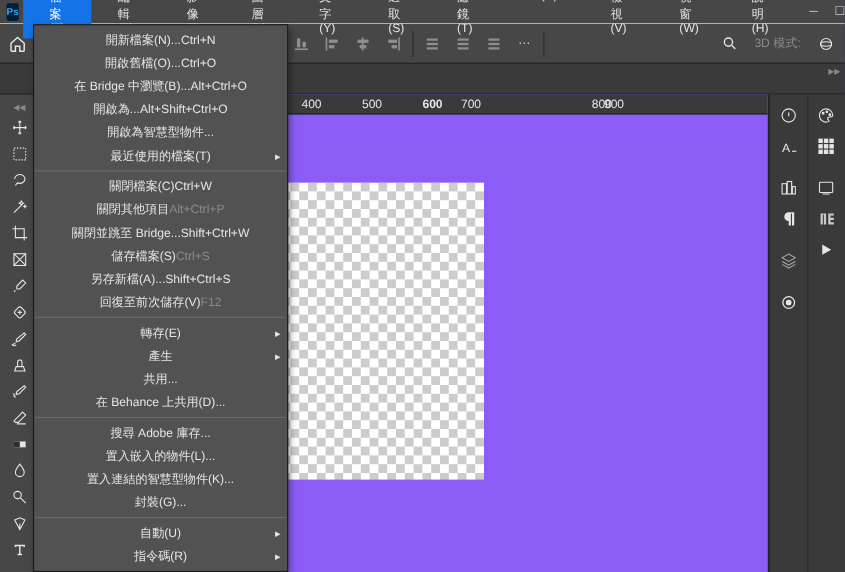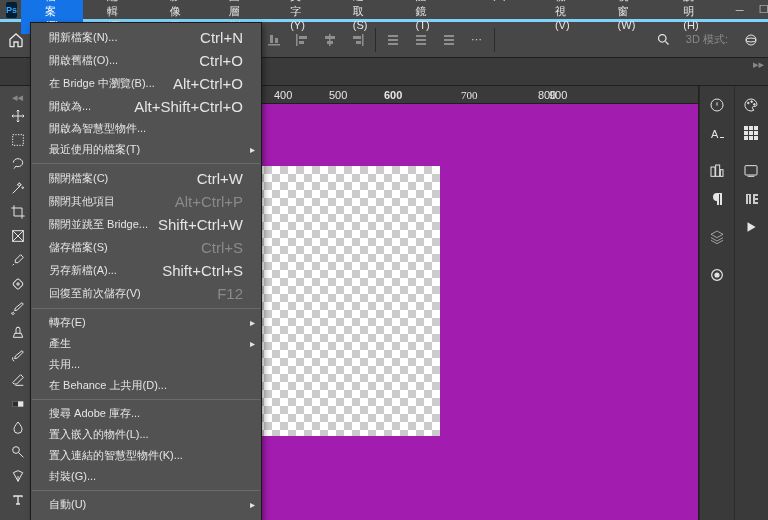--- a/index.html
+++ b/index.html
@@ -1,17 +1,17 @@
 <!DOCTYPE html>
 <html><head>
 <meta charset="utf-8">
 <style>
 *{margin:0;padding:0;box-sizing:border-box;font-family:"Microsoft JhengHei",Arial,sans-serif;font-size:11px;color:#e5e5e5;user-select:none}
 body{background:#2d2d2d;width:768px;height:520px;overflow:hidden;position:relative}
-.menubar{background:#474747;height:22px;display:flex;align-items:center;padding:0 2px;border-bottom:3px solid #7dd3fc}
+.menubar{background:#474747;height:22px;display:flex;align-items:center;padding:0 2px;border-bottom:1px solid #7dd3fc}
 .ps-logo{width:16px;height:16px;background:#001e36;color:#31a8ff;display:flex;align-items:center;justify-content:center;font-size:9px;font-weight:bold;border-radius:2px;margin:0 4px}
 .menu-item{padding:3px 24px;cursor:default}
 .menu-item.active{background:#1473e6;color:#fff}
 .win-controls{margin-left:auto;display:flex;gap:6px;padding:0 8px}
 .win-btn{width:18px;height:14px;display:flex;align-items:center;justify-content:center;color:#ccc}
 .optbar{background:#474747;height:36px;display:flex;align-items:center;padding:0 6px;gap:6px;border-bottom:1px solid #1f1f1f}
 .home-icon{width:20px;height:20px;display:flex;align-items:center;justify-content:center;color:#ddd}
 .divider{width:1px;height:24px;background:#2b2b2b}
 .opt-thumb{width:26px;height:22px;background:#555;border:1px solid #666;display:flex;align-items:center;justify-content:center}
 .opt-check{display:flex;align-items:center;gap:4px;color:#8a8a8a}
@@ -20,38 +20,38 @@
 .opt-btn.disabled{opacity:.45}
 .search-icon{margin-left:auto;width:20px;height:20px;display:flex;align-items:center;justify-content:center;color:#ccc}
 .mode-3d{color:#8a8a8a;padding:0 6px}
 .tabbar{background:#3a3a3a;height:28px;display:flex;align-items:center;border-bottom:1px solid #1f1f1f;padding-left:40px}
 .doc-tab{padding:0 8px;height:28px;display:flex;align-items:center;gap:6px;color:#ccc;border-right:1px solid #222}
 .doc-tab .close{color:#999;font-size:13px}
 .body-row{display:flex;height:calc(520px - 22px - 36px - 28px)}
 .ltools{width:36px;background:#474747;display:flex;flex-direction:column;align-items:center;padding-top:4px;gap:0;border-right:1px solid #1f1f1f}
 .tool{width:30px;height:24px;display:flex;align-items:center;justify-content:center;color:#ccc;position:relative}
 .tool svg{width:16px;height:16px}
-.canvas-area{flex:1;background:#a21caf;position:relative;overflow:hidden}
+.canvas-area{flex:1;background:#8b5cf6;position:relative;overflow:hidden}
 .ruler-h{position:absolute;top:0;left:18px;right:0;height:18px;background:#3a3a3a;border-bottom:1px solid #1f1f1f;display:flex;color:#aaa;font-size:9px}
 .ruler-h .tick{position:absolute;top:3px}
 .ruler-v{position:absolute;top:18px;left:0;width:18px;bottom:0;background:#3a3a3a;border-right:1px solid #1f1f1f}
 .ruler-corner{position:absolute;top:0;left:0;width:18px;height:18px;background:#3a3a3a;border-right:1px solid #1f1f1f;border-bottom:1px solid #1f1f1f}
 .canvas{position:absolute;top:80px;left:100px;width:304px;height:270px;background:repeating-conic-gradient(#fff 0 25%,#ccc 0 50%) 0 0/16px 16px}
 .rpanels{width:70px;background:#3a3a3a;display:flex;border-left:1px solid #1f1f1f}
 .rp-col{width:35px;display:flex;flex-direction:column;align-items:center;padding-top:6px;gap:2px;background:#3a3a3a;border-left:1px solid #2b2b2b}
 .rp-btn{width:28px;height:26px;display:flex;align-items:center;justify-content:center;color:#ccc}
 .rp-gap{height:8px}
 .rp-expand{width:70px;height:12px;display:flex;align-items:center;justify-content:flex-end;padding-right:4px;color:#888;position:absolute;right:0;top:58px}
 
 .dropdown{position:absolute;top:22px;left:30px;width:232px;background:#525252;border:1px solid #1a1a1a;box-shadow:2px 3px 6px rgba(0,0,0,.4);z-index:100;padding:3px 0}
-.dd-item{display:flex;align-items:center;justify-content:space-between;padding:3px 18px 3px 18px;color:#e5e5e5;position:relative}
+.dd-item{display:flex;align-items:center;justify-content:center;padding:3px 18px 3px 18px;color:#e5e5e5;position:relative}
 .dd-item.disabled{color:#8a8a8a}
 .dd-sub::after{content:"▸";position:absolute;right:6px;font-size:10px}
 .dd-sep{height:1px;background:#6a6a6a;margin:3px 1px}
-.shortcut{color:#e5e5e5;font-size:15px}
+.shortcut{color:#e5e5e5;font-size:11px}
 .dd-item.disabled .shortcut{color:#8a8a8a}
 </style>
 </head>
 <body>
 
 <div class="menubar">
   <div class="ps-logo">Ps</div>
   <div id="menubar-items" style="display: flex;">
       <div class="menu-item active">檔案(F)</div>
       <div class="menu-item">編輯(E)</div>
@@ -279,21 +279,21 @@
   <div class="canvas-area">
     <div class="ruler-corner"></div>
     <div class="ruler-h" id="ruler-h">
         <div class="tick" style="left: 0px;">0</div>
         <div class="tick" style="left: 55px;">100</div>
         <div class="tick" style="left: 110px;">200</div>
         <div class="tick" style="left: 165px;">300</div>
         <div class="tick" style="left: 220px;">400</div>
         <div class="tick" style="left: 275px;">500</div>
         <div class="tick" style="left: 330px; font-weight: bold;">600</div>
-        <div class="tick" style="left: 407px; font-family: Liberation Serif, serif;">700</div>
+        <div class="tick" style="left: 365px;">700</div>
         <div class="tick" style="left: 440px; margin-left: 44px;">800</div>
         <div class="tick" style="left: 495px;">900</div>
       </div>
     <div class="ruler-v"></div>
     <div class="canvas"></div>
   </div>
 
   <div class="rpanels">
     <div class="rp-col">
       <div class="rp-btn">

